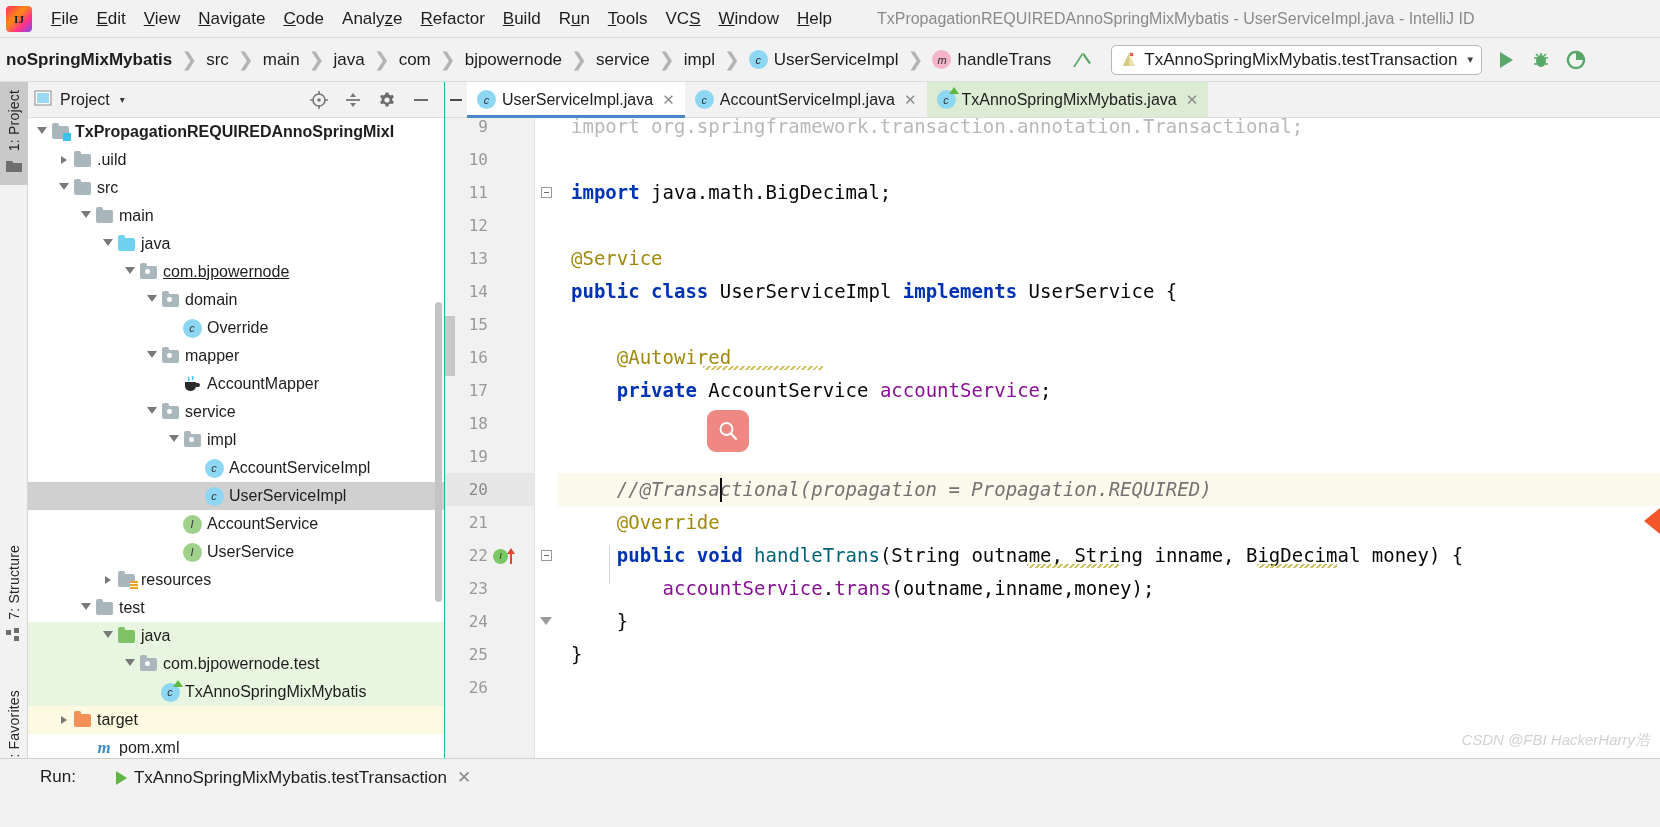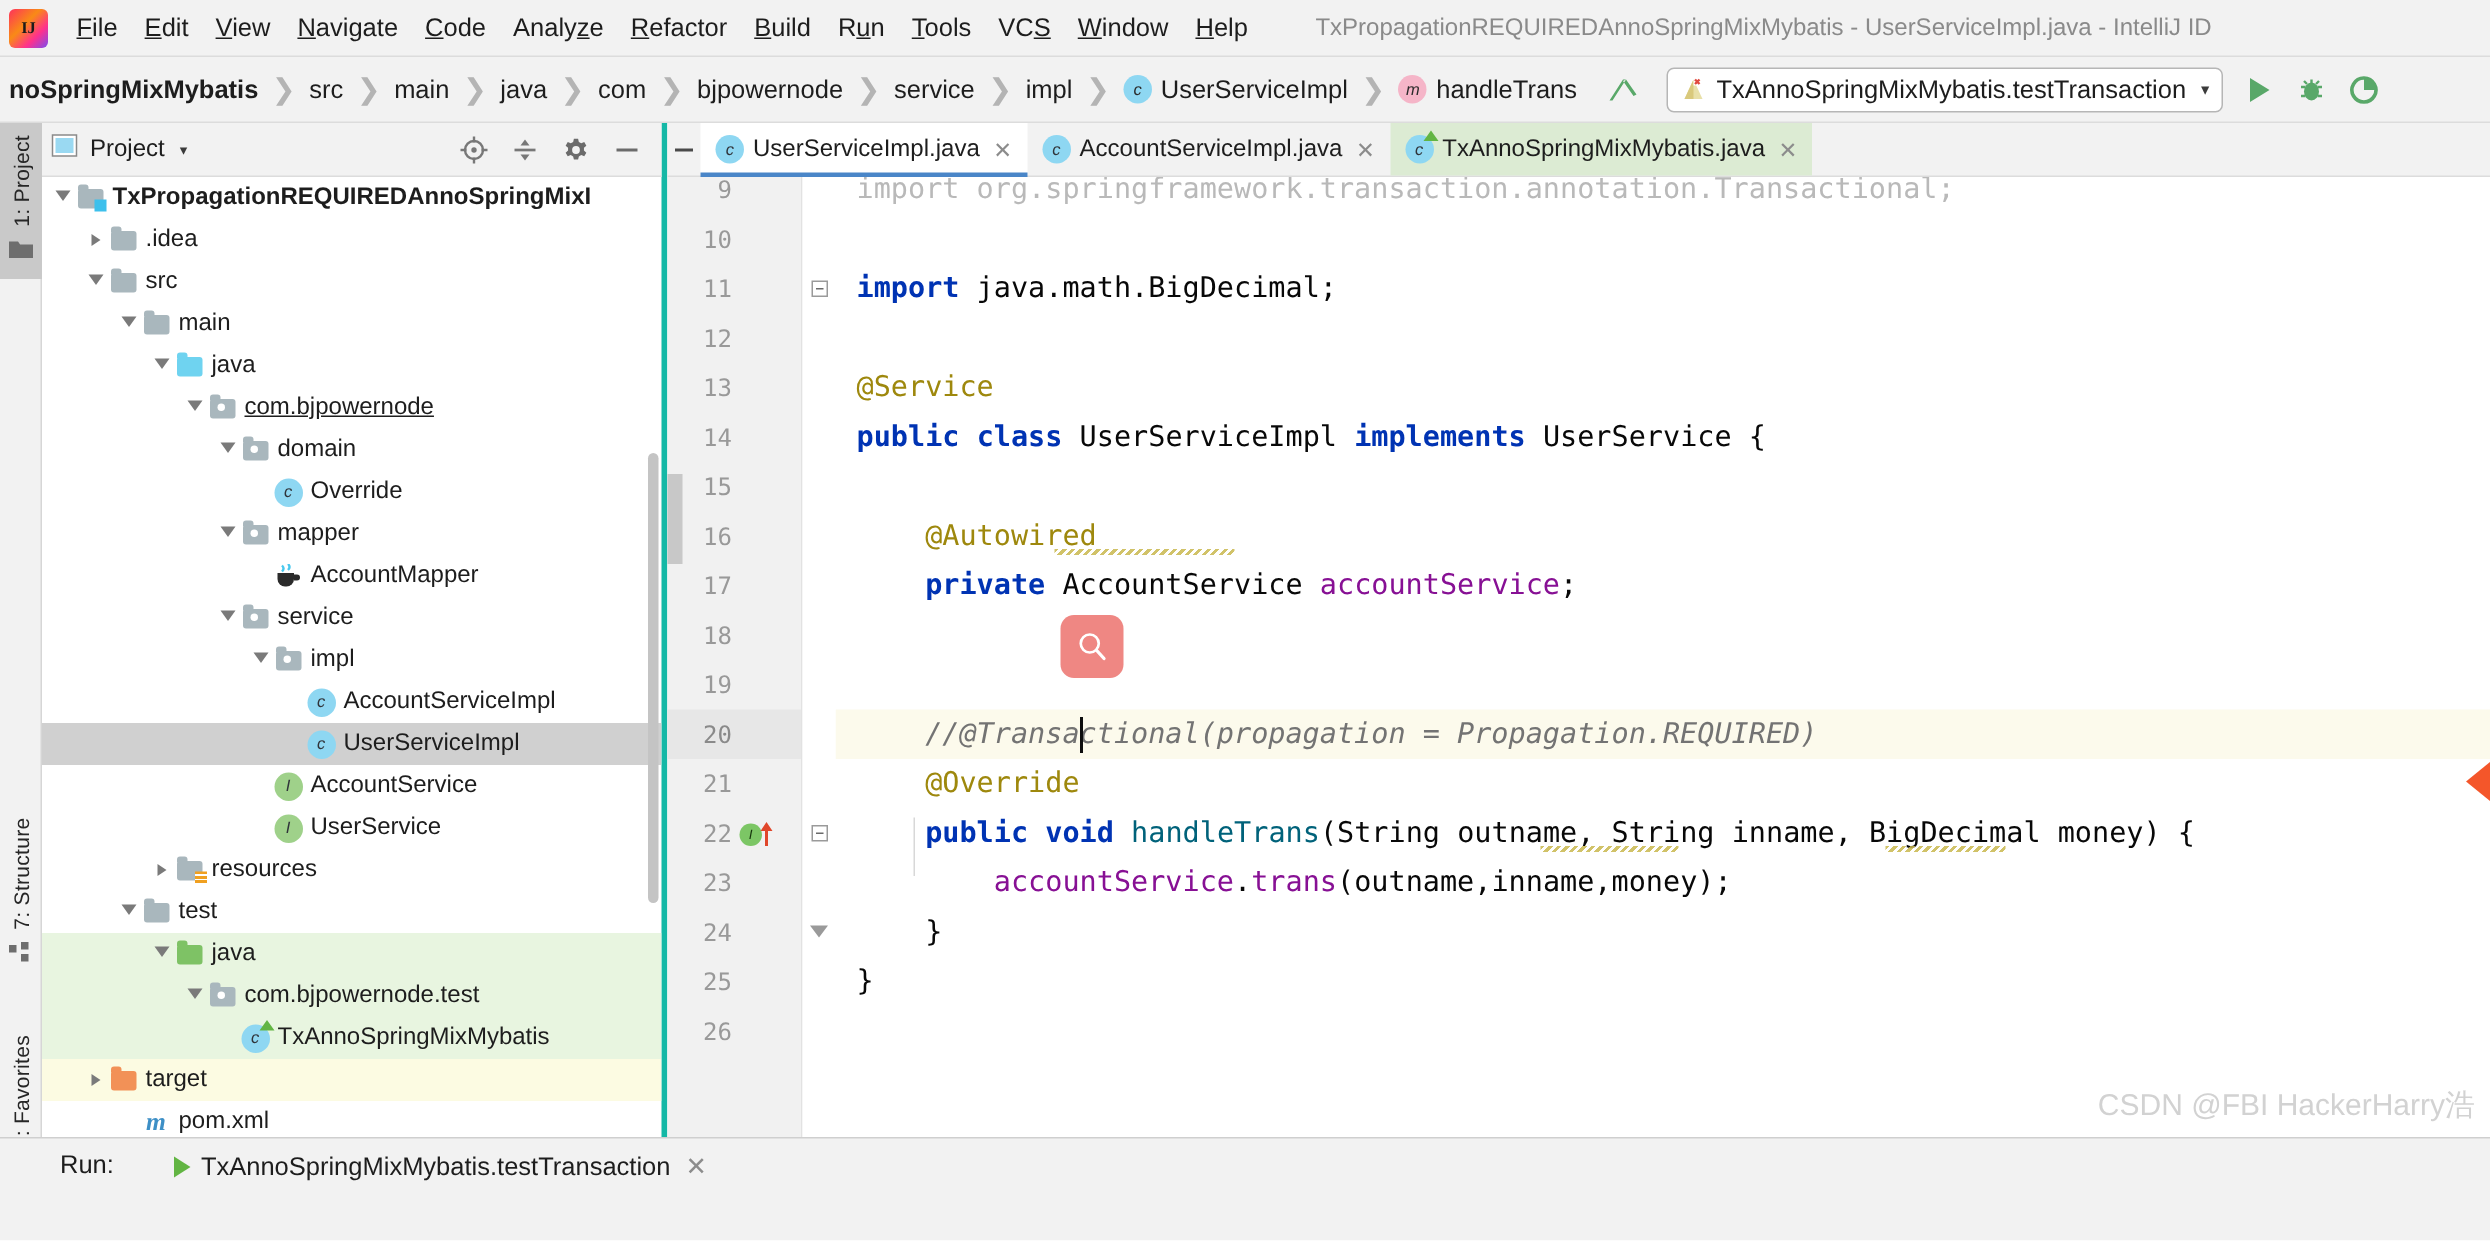--- a/index.html
+++ b/index.html
@@ -83,21 +83,21 @@
   }
   .vtab .vlabel {
     writing-mode: vertical-rl; transform: rotate(180deg);
     font-size: 14px; color: #262626; white-space: nowrap; letter-spacing: .2px;
   }
   .vtab-active { background: #c9c9c9; }
 
   
   .projpanel {
     position: absolute; left: 28px; top: 82px; width: 417px; height: 676px;
-    background: #ffffff; border-right: 4px solid #14b8a6;
+    background: #ffffff; border-right: 1px solid #14b8a6;
   }
   .proj-header {
     height: 36px; background: #f2f2f2; border-bottom: 1px solid #dcdcdc;
     display: flex; align-items: center; padding: 0 6px;
   }
   .proj-header .ttl { font-size: 16px; color: #1d1d1d; margin-left: 8px; }
   .proj-header .caret { margin-left: 10px; font-size: 10px; color: #3b3b3b; }
   .proj-header .spacer { flex: 1; }
   .hdr-icon { margin: 0 7px; opacity: .8; display: flex; align-items: center; }
 
@@ -213,21 +213,21 @@
               font-size:9px;font-style:italic;color:#16350d; }
 
   .right-marker {
     position:absolute; right:0; width:0;height:0;
     border-top:13px solid transparent; border-bottom:13px solid transparent;
     border-right:16px solid #f4562a;
   }
 
   .watermark {
     position: absolute; right: 10px; bottom: 8px;
-    font-size: 20px; color: #d2d2d2; white-space: nowrap;
+    font-size: 15px; color: #d2d2d2; white-space: nowrap; font-style: italic;
   }
 
   
   .runbar {
     position: absolute; left: 0; top: 758px; width: 1660px; height: 69px;
     background: #f2f2f2; border-top: 1px solid #cfcfcf;
     display: flex; align-items: flex-start; padding-top: 8px;
   }
   .runbar .rlabel { font-size: 17px; color: #1d1d1d; margin-left: 40px; }
   .runbar .rtab { display:flex; align-items:center; margin-left: 40px; font-size: 17px; color:#1d1d1d; }
@@ -429,21 +429,21 @@
           </span>
           <span>TxPropagationREQUIREDAnnoSpringMixI</span>
         </div>
         <div class="trow" style="padding-left: 28px;">
           <span class="tw">
             <span class="tri"></span>
           </span>
           <span class="ticon">
             <span class="folder f-gray"></span>
           </span>
-          <span>.idea</span>
+          <span>.uild</span>
         </div>
         <div class="trow" style="padding-left: 28px;">
           <span class="tw">
             <span class="tri open"></span>
           </span>
           <span class="ticon">
             <span class="folder f-gray"></span>
           </span>
           <span>src</span>
         </div>

